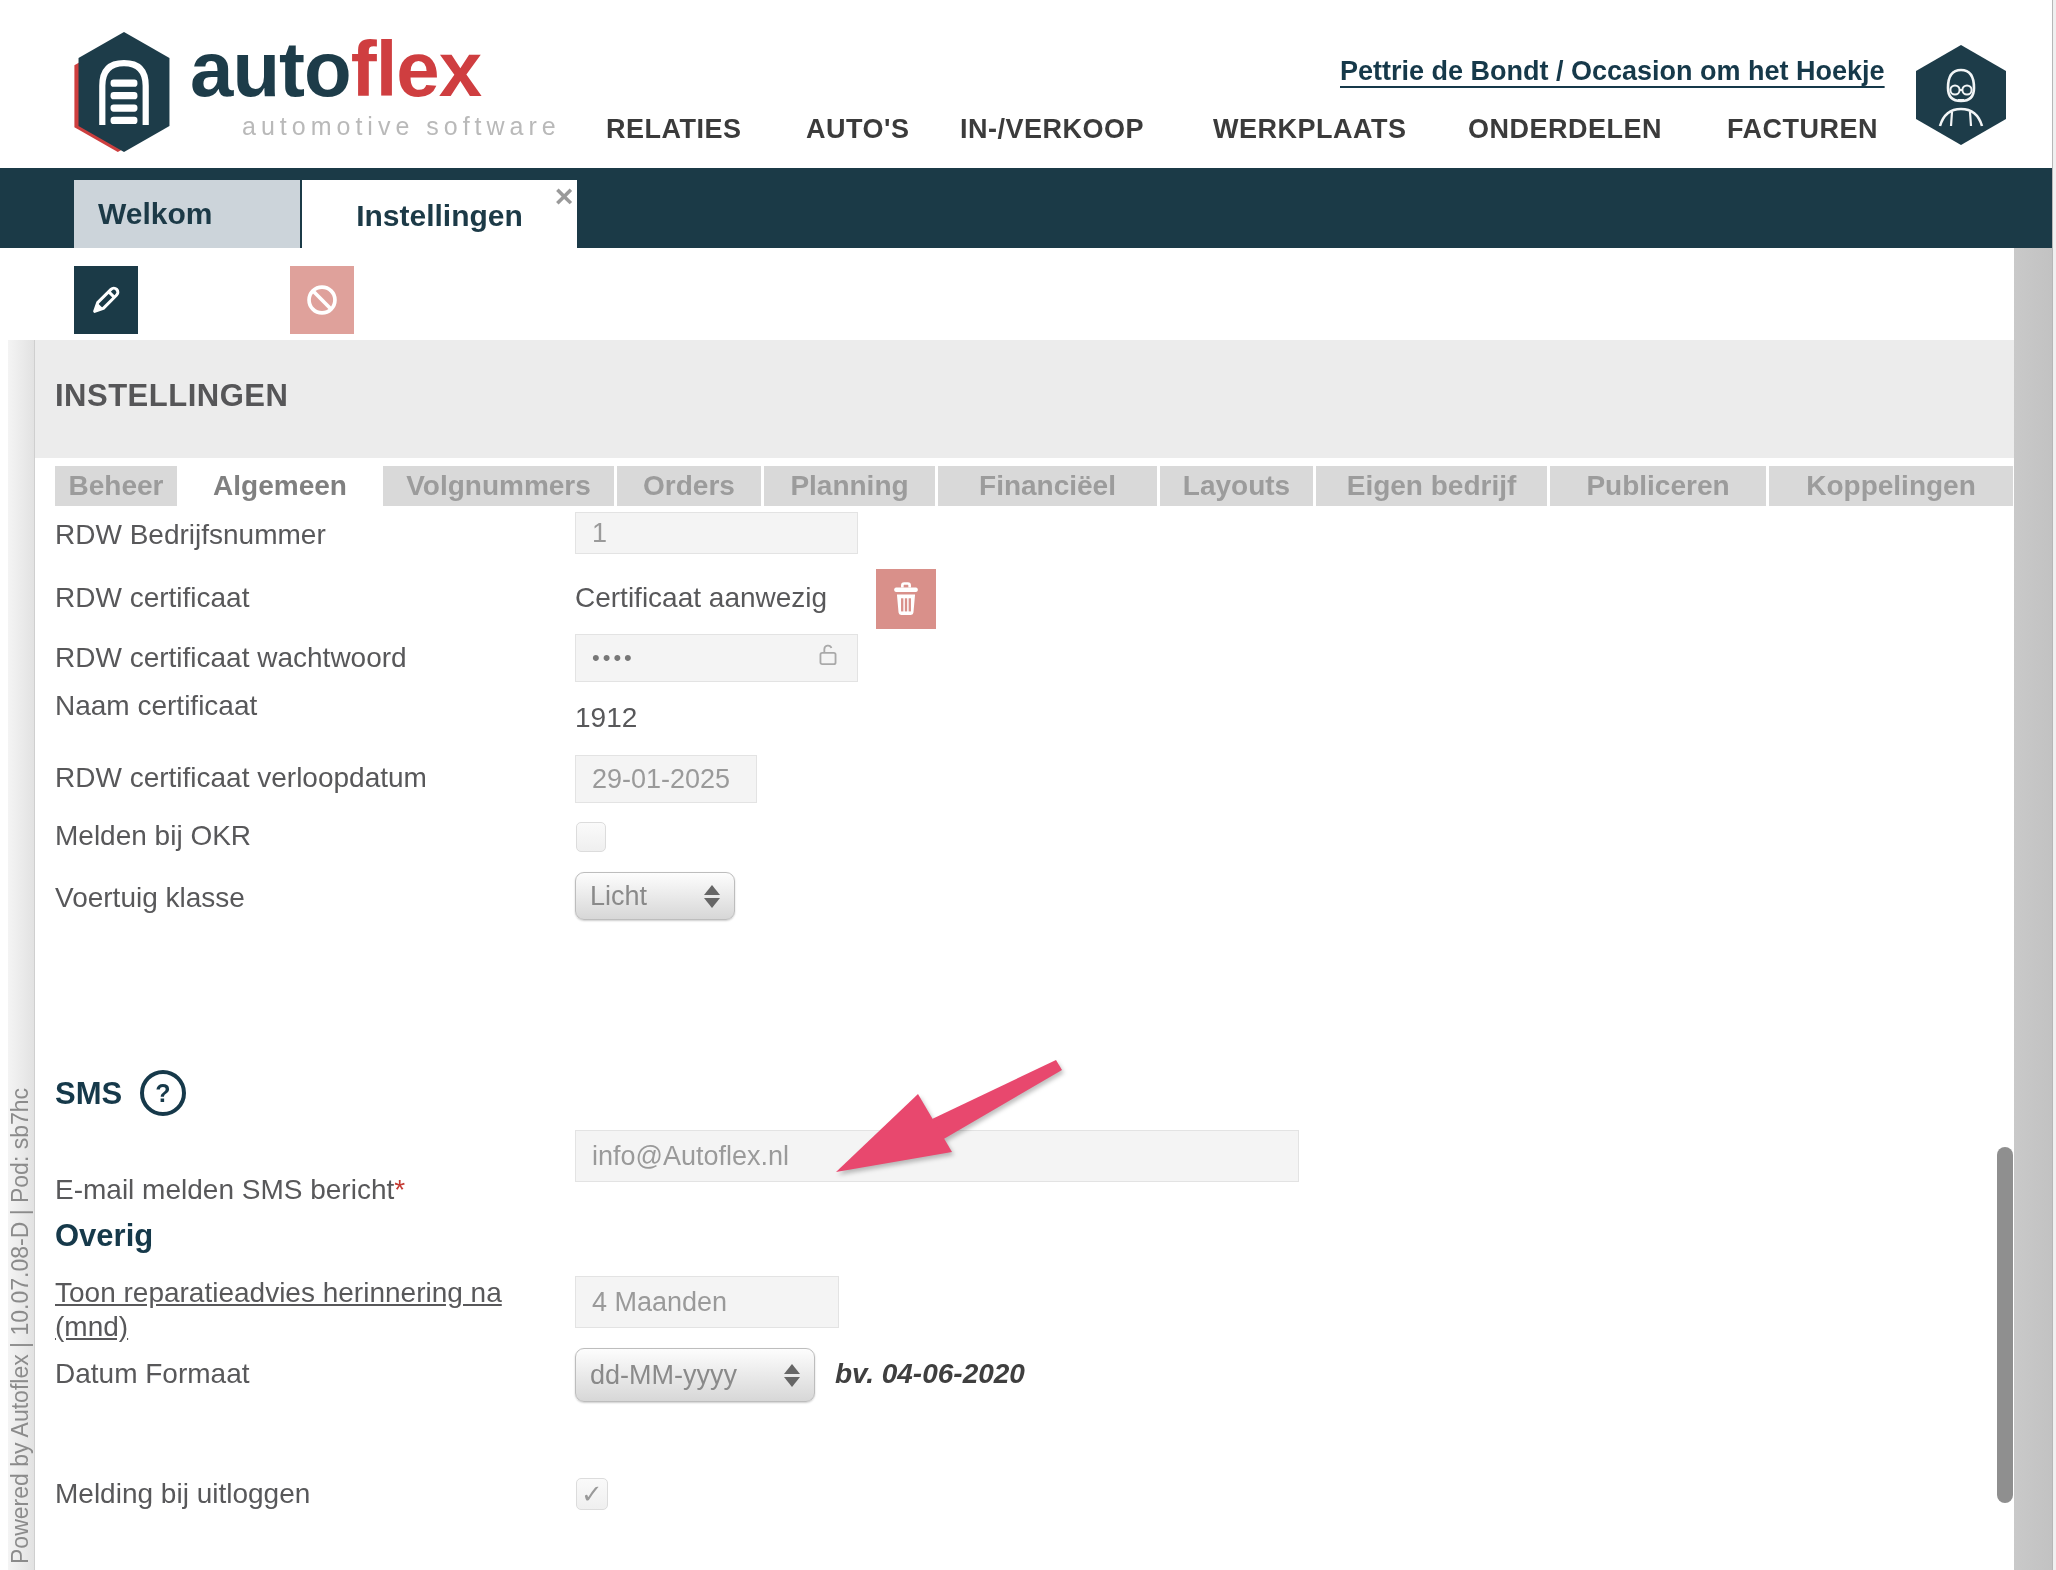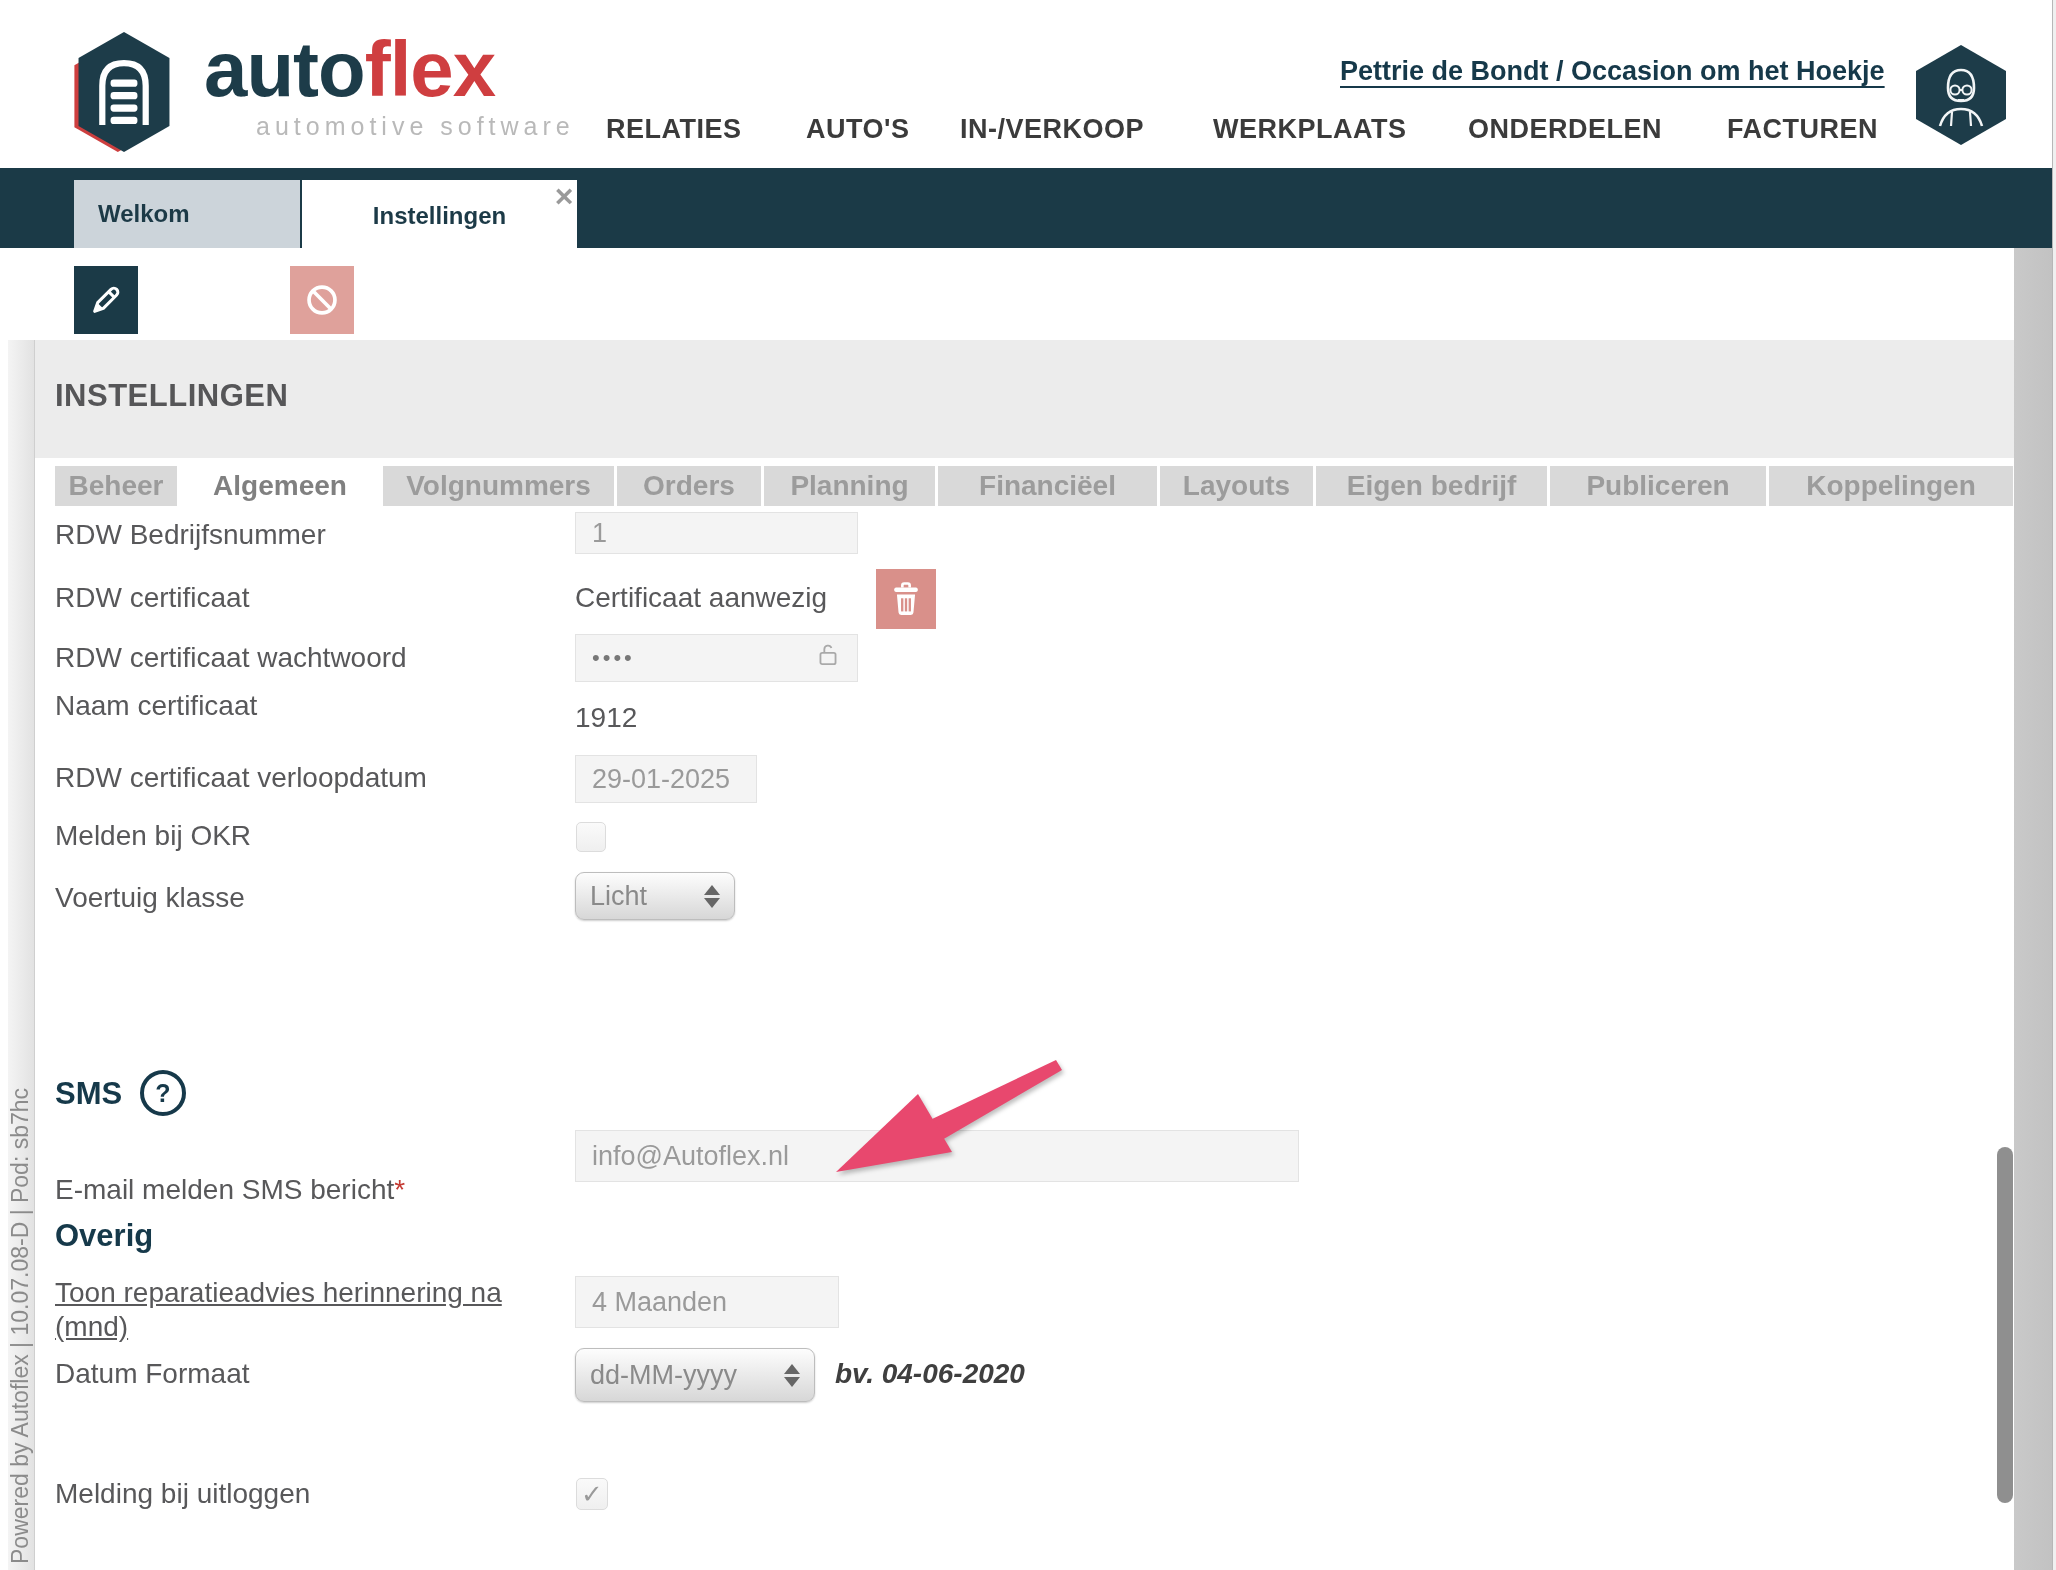--- a/index.html
+++ b/index.html
@@ -7,37 +7,37 @@
        font-family:"Liberation Sans","DejaVu Sans",sans-serif;background:#fff;}
 
   
   .artifact{position:absolute;left:10px;top:3px;width:66px;height:16px;
             background:#f2f2f2;border:2px solid #cfcfcf;border-radius:2px;}
 
   
   .header{position:absolute;left:0;top:0;width:2056px;height:168px;background:#fff;}
   .logo{position:absolute;left:72px;top:30px;display:flex;align-items:flex-start;}
   .logo svg{display:block;}
-  .logo-text{margin-left:28px;line-height:1;}
+  .logo-text{margin-left:14px;line-height:1;}
   .logo-word{font-size:78px;font-weight:bold;letter-spacing:-1px;}
   .logo-word .p1{color:#1d3c49;}
   .logo-word .p2{color:#cf3e40;}
   .logo-tagline{margin-top:6px;margin-left:52px;font-size:25px;color:#b9b9b9;letter-spacing:5px;}
 
   .nav-item{position:absolute;top:114px;font-size:27px;font-weight:bold;color:#3b3b3b;
             letter-spacing:.5px;cursor:pointer;white-space:nowrap;}
   .user-link{position:absolute;left:1340px;top:56px;width:532px;text-align:right;
              font-size:27px;font-weight:bold;color:#16394a;text-decoration:underline;
              text-underline-offset:6px;cursor:pointer;white-space:nowrap;}
   .avatar{position:absolute;left:1915px;top:44px;width:92px;height:102px;cursor:pointer;}
 
   
   .tabbar{position:absolute;left:0;top:168px;width:2052px;height:80px;background:#1b3a47;}
   .stab{position:absolute;top:12px;height:68px;display:flex;align-items:center;
-        font-size:24px;font-weight:bold;color:#1c3a47;cursor:pointer;box-sizing:border-box;}
+        font-size:30px;font-weight:bold;color:#1c3a47;cursor:pointer;box-sizing:border-box;}
   .stab.welkom{left:74px;width:226px;background:#ccd4da;padding-left:24px;}
   .stab.instellingen{left:302px;width:275px;height:72px;background:#ffffff;justify-content:center;}
   .stab-close{position:absolute;left:549px;top:14px;width:30px;height:30px;
               font-size:32px;font-weight:bold;color:#9a9a9a;line-height:28px;text-align:center;cursor:pointer;}
 
   
   .toolbtn{position:absolute;top:266px;width:64px;height:68px;display:flex;
            align-items:center;justify-content:center;cursor:pointer;}
   .toolbtn.edit{left:74px;background:#1b3a47;}
   .toolbtn.cancel{left:290px;background:#dfa19b;}

